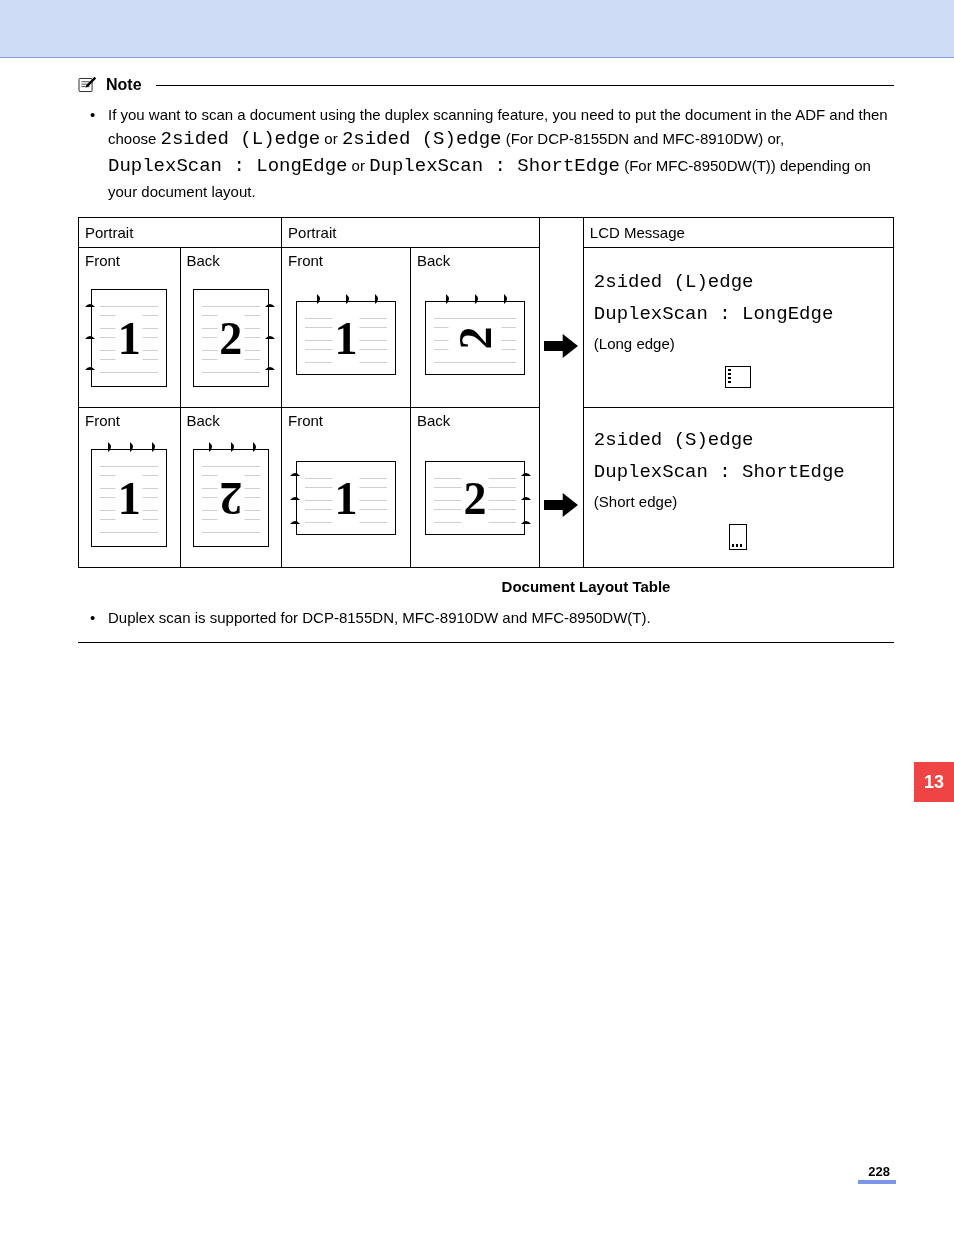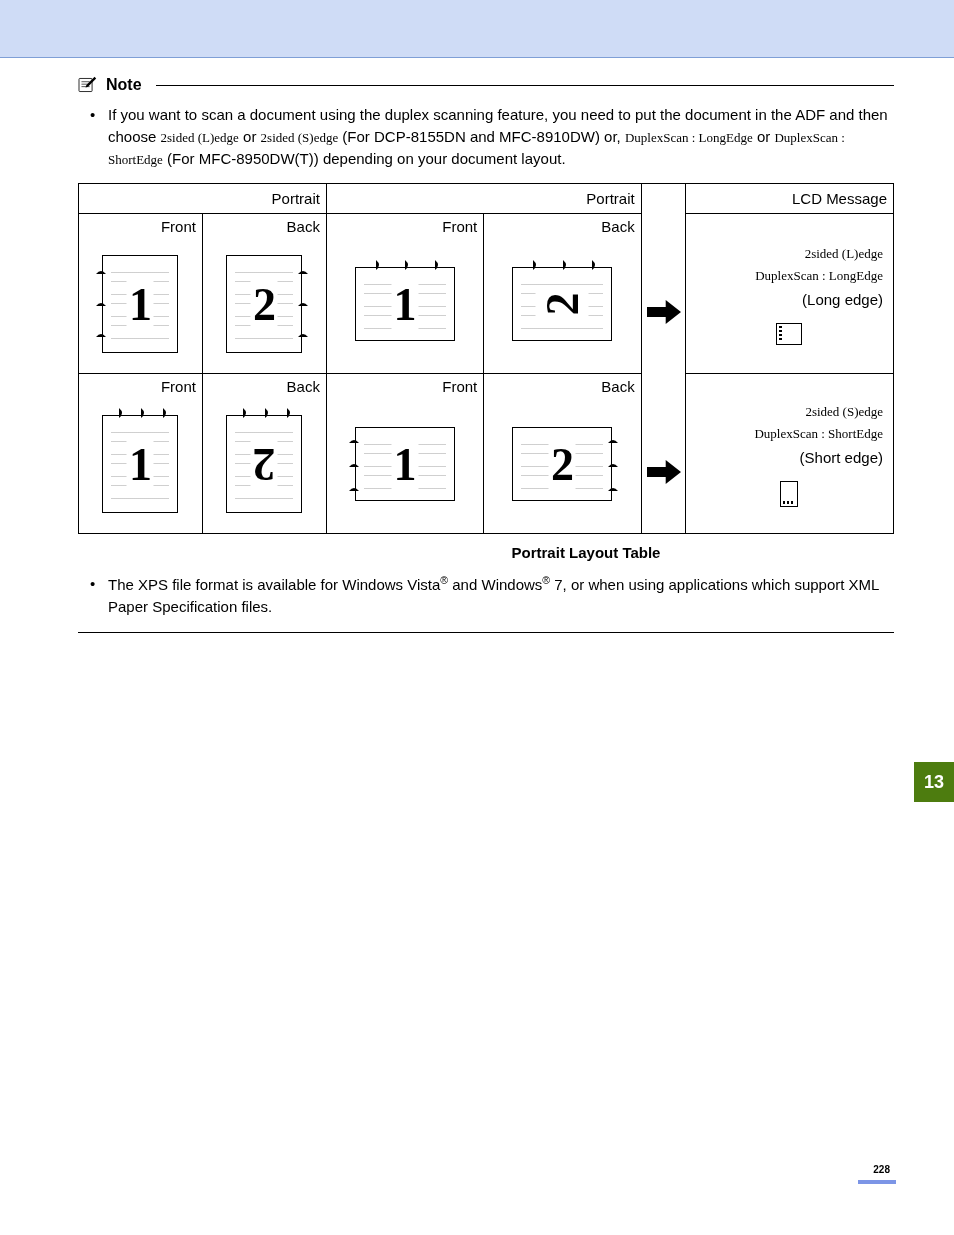--- a/index.html
+++ b/index.html
@@ -8,23 +8,23 @@
   .page { padding: 18px 60px 0 78px; position: relative; }
   .header-small { font-size: 12px; color: #333; margin-bottom: 44px; }
   .note-block { margin-bottom: 24px; }
   .note-header { display: flex; align-items: center; gap: 8px; margin-bottom: 10px; }
   .note-icon { width: 20px; height: 18px; }
   .note-title { font-weight: bold; font-size: 16px; }
   .note-rule { flex: 1; height: 1px; background: #000; margin-left: 6px; }
   .bullets { list-style: none; padding-left: 12px; }
   .bullets > li { position: relative; padding-left: 18px; margin-bottom: 14px; line-height: 1.45; }
   .bullets > li::before { content: "•"; position: absolute; left: 0; top: 0; }
-  .mono { font-family: Liberation Serif, serif; font-size: 13px; }
+  .mono { font-family: Liberation Mono, monospace; font-size: 19px; }
   table.layout { border-collapse: collapse; width: 100%; margin: 6px 0 10px 0; }
-  table.layout td, table.layout th { border: 1px solid #000; padding: 4px 6px; text-align: right; font-weight: normal; font-size: 15px; vertical-align: middle; }
+  table.layout td, table.layout th { border: 1px solid #000; padding: 4px 6px; text-align: left; font-weight: normal; font-size: 15px; vertical-align: middle; }
   table.layout th { padding: 6px; }
   .noborder-t { border-top: none !important; }
   .noborder-b { border-bottom: none !important; }
   .sublabel { font-size: 15px; }
   .page-illust { display: inline-block; position: relative; border: 1px solid #000; background: #fff; }
   .p-port { width: 76px; height: 98px; }
   .p-land { width: 100px; height: 74px; }
   .lines { position: absolute; inset: 8px; background: repeating-linear-gradient(to bottom, transparent 0 4px, #777 4px 4.4px); opacity: 0.35; }
   .digit { position: absolute; top: 50%; left: 50%; transform: translate(-50%, -50%); font-size: 46px; font-family: "Times New Roman", serif; font-weight: 600; background: #fff; padding: 0 2px; }
   .digit.rot180 { transform: translate(-50%, -50%) rotate(180deg); }
@@ -32,22 +32,22 @@
   .arrow-cell { text-align: center; padding: 40px 4px 0 4px !important; vertical-align: top; }
   .big-arrow { width: 34px; height: 24px; }
   .lcd-cell { font-size: 14px; padding: 12px 10px !important; line-height: 1.7; }
   .lcd-cell .mono { display: block; }
   .lcd-cell .paren { display: block; margin-bottom: 10px; }
   .binding-icon { display: block; margin: 4px auto 0 auto; width: 26px; height: 22px; border: 1px solid #000; position: relative; background: #fff; }
   .binding-icon.longedge::after { content:""; position:absolute; left:2px; top:2px; bottom:2px; width:3px; background: repeating-linear-gradient(to bottom, #000 0 2px, transparent 2px 4px); }
   .binding-icon.shortedge { width: 18px; height: 26px; }
   .binding-icon.shortedge::after { content:""; position:absolute; left:2px; right:2px; bottom:2px; height:3px; background: repeating-linear-gradient(to right, #000 0 2px, transparent 2px 4px); }
   .caption-bold { text-align: center; font-weight: bold; font-size: 15px; margin-left: 200px; margin-bottom: 12px; }
-  .chap-tab { position: absolute; right: 0; top: 762px; width: 40px; height: 40px; background: #4d7c0f; color: #fff; font-weight: bold; font-size: 18px; display: flex; align-items: center; justify-content: center; }
-  .page-num { position: absolute; right: 64px; top: 1164px; font-weight: bold; font-size: 10px; }
+  .chap-tab { position: absolute; right: 0; top: 762px; width: 40px; height: 40px; background: #ef4444; color: #fff; font-weight: bold; font-size: 18px; display: flex; align-items: center; justify-content: center; }
+  .page-num { position: absolute; right: 64px; top: 1164px; font-weight: bold; font-size: 13px; }
   .page-num-bar { position: absolute; right: 58px; top: 1180px; width: 38px; height: 4px; background: #7c95e6; }
   sup { font-size: 0.7em; vertical-align: super; }
   .cell-inner { display:flex; justify-content:center; align-items:flex-start; padding: 12px 0 16px 0; }
   td.sublabel { border-bottom: none !important; padding-bottom: 2px; }
   td.imgcell { border-top: none !important; }
   .tick { position: absolute; width: 10px; height: 6px; }
   .tick svg { display: block; }
   .ticks-left-1 { left: -7px; top: 12%; }
   .ticks-left-2 { left: -7px; top: 45%; }
   .ticks-left-3 { left: -7px; top: 78%; }
@@ -316,26 +316,24 @@
                       <path d="M0 6 Q5 0 10 6" fill="#000"></path>
                     </svg>
                   </span>
             </div>
           </div>
         </td>
       </tr>
     </tbody>
       </table>
 
-    <div class="caption-bold">Portrait Layout Table</div>
+    <div class="caption-bold">Document Layout Table</div>
 
     <ul class="bullets">
-      <li>
-        <span>The XPS file format is available for Windows Vista</span><sup>®</sup><span> and Windows</span><sup>®</sup><span> 7, or when using applications which support XML Paper Specification files.</span>
-      </li>
+      <li><span>Duplex scan is supported for DCP-8155DN, MFC-8910DW and MFC-8950DW(T).</span></li>
     </ul>
     <div class="note-end"></div>
   </div>
 
 </div>
 
 <div class="chap-tab">13</div>
 <div class="page-num">228</div>
 <div class="page-num-bar"></div>
 

